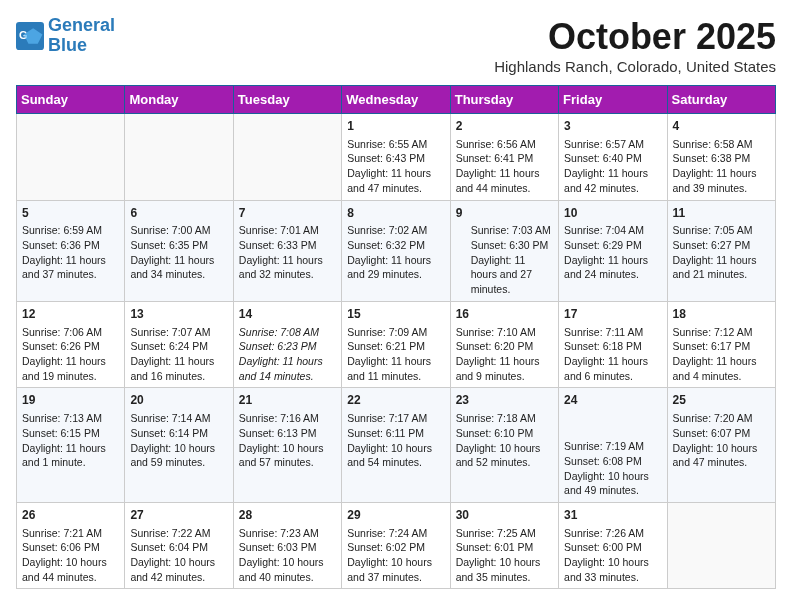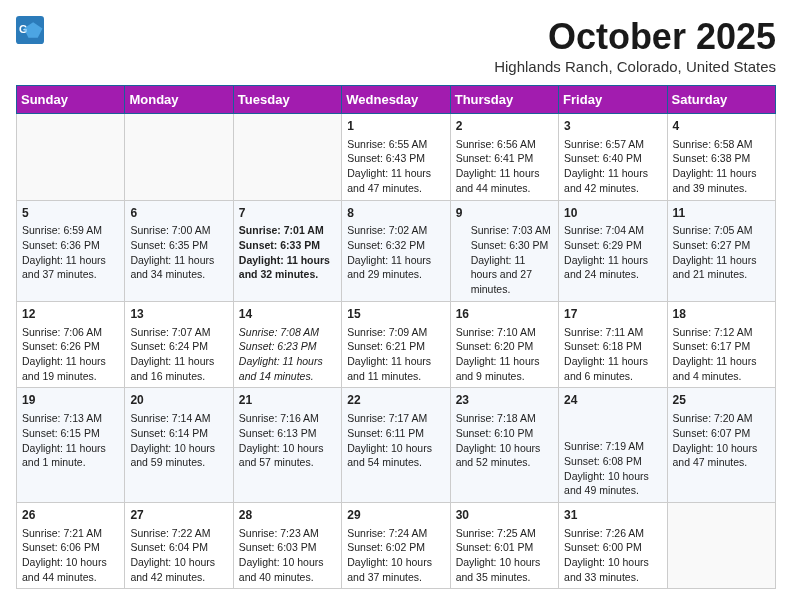--- a/index.html
+++ b/index.html
@@ -82,20 +82,24 @@
 </head>
 <body>
 
 <div class="header">
   <div class="logo">
     <svg class="logo-icon" viewBox="0 0 36 36">
       <rect x="0" y="0" width="36" height="36" rx="4" fill="#2b7bba"></rect>
       <text x="4" y="22" font-size="14" font-weight="bold" fill="#fff" font-family="Arial">G</text>
       <polygon points="22,8 34,16 28,28 16,28 10,16" fill="#5bb8f5" opacity="0.7"></polygon>
     </svg>
+    <div>
+      <div class="logo-text"><span>General</span></div>
+      <div class="logo-text"><span style="color:#2b7bba">Blue</span></div>
+    </div>
   </div>
   <div class="title-block">
     <div class="month-title">October 2025</div>
     <div class="location">Highlands Ranch, Colorado, United States</div>
   </div>
 </div>
 
 <table class="calendar">
   <thead>
     <tr>
@@ -146,21 +150,21 @@
 Daylight: 11 hours and 37 minutes.</div>
         </td>
         <td>
           <span class="day-number">6</span>
           <div class="cell-content" style="white-space: pre-wrap;">Sunrise: 7:00 AM
 Sunset: 6:35 PM
 Daylight: 11 hours and 34 minutes.</div>
         </td>
         <td>
           <span class="day-number">7</span>
-          <div class="cell-content" style="white-space: pre-wrap; font-weight: bold;">Sunrise: 7:01 AM
+          <div class="cell-content" style="white-space: pre-wrap;">Sunrise: 7:01 AM
 Sunset: 6:33 PM
 Daylight: 11 hours and 32 minutes.</div>
         </td>
         <td>
           <span class="day-number">8</span>
           <div class="cell-content" style="white-space: pre-wrap;">Sunrise: 7:02 AM
 Sunset: 6:32 PM
 Daylight: 11 hours and 29 minutes.</div>
         </td>
         <td>

